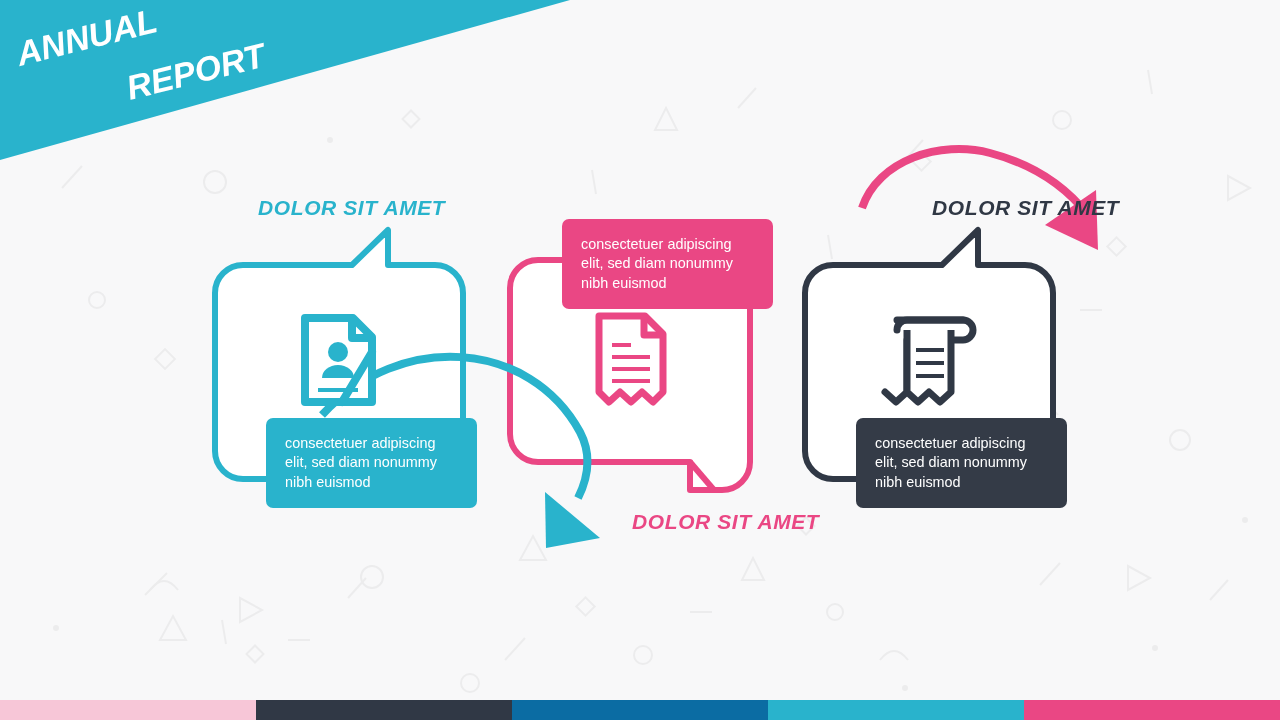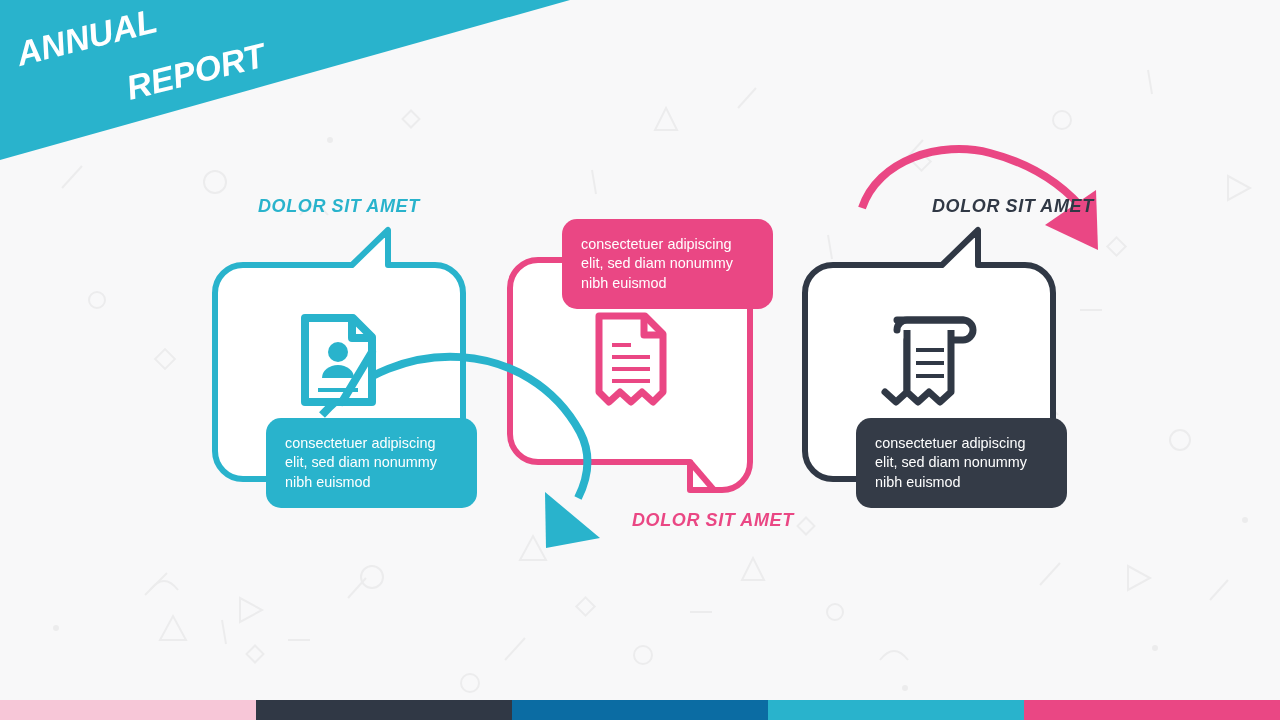--- a/index.html
+++ b/index.html
@@ -29,32 +29,32 @@
   #connectors-layer { z-index: 3; }
   #bubbles-layer { z-index: 2; }
   #icons-layer { z-index: 4; }
   #footer-layer { z-index: 7; }
 
   .heading {
     position: absolute;
     z-index: 5;
     font-weight: bold;
     font-style: italic;
-    font-size: 18px;
+    font-size: 21px;
     letter-spacing: 0.6px;
     white-space: nowrap;
   }
   #heading-one { left: 258px; top: 196px; color: #29b3cc; }
   #heading-two { left: 632px; top: 510px; color: #ea4784; }
   #heading-three { left: 932px; top: 196px; color: #303845; }
 
   .caption {
     position: absolute;
     z-index: 5;
-    border-radius: 15px;
+    border-radius: 7px;
     box-sizing: border-box;
     padding: 16px 19px 16px 19px;
     color: #ffffff;
     font-size: 14.4px;
     line-height: 19.4px;
     width: 211px;
   }
   #caption-one   { left: 266px; top: 418px; background: #29b3cc; }
   #caption-two   { left: 562px; top: 219px; background: #ea4784; width: 211px; }
   #caption-three { left: 856px; top: 418px; background: #343b47; }

